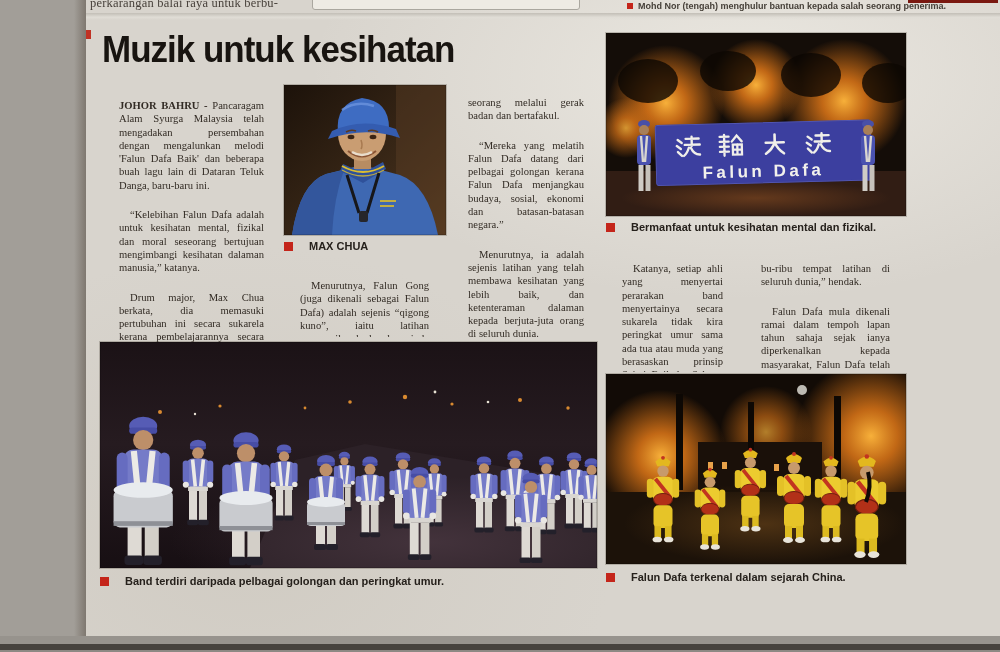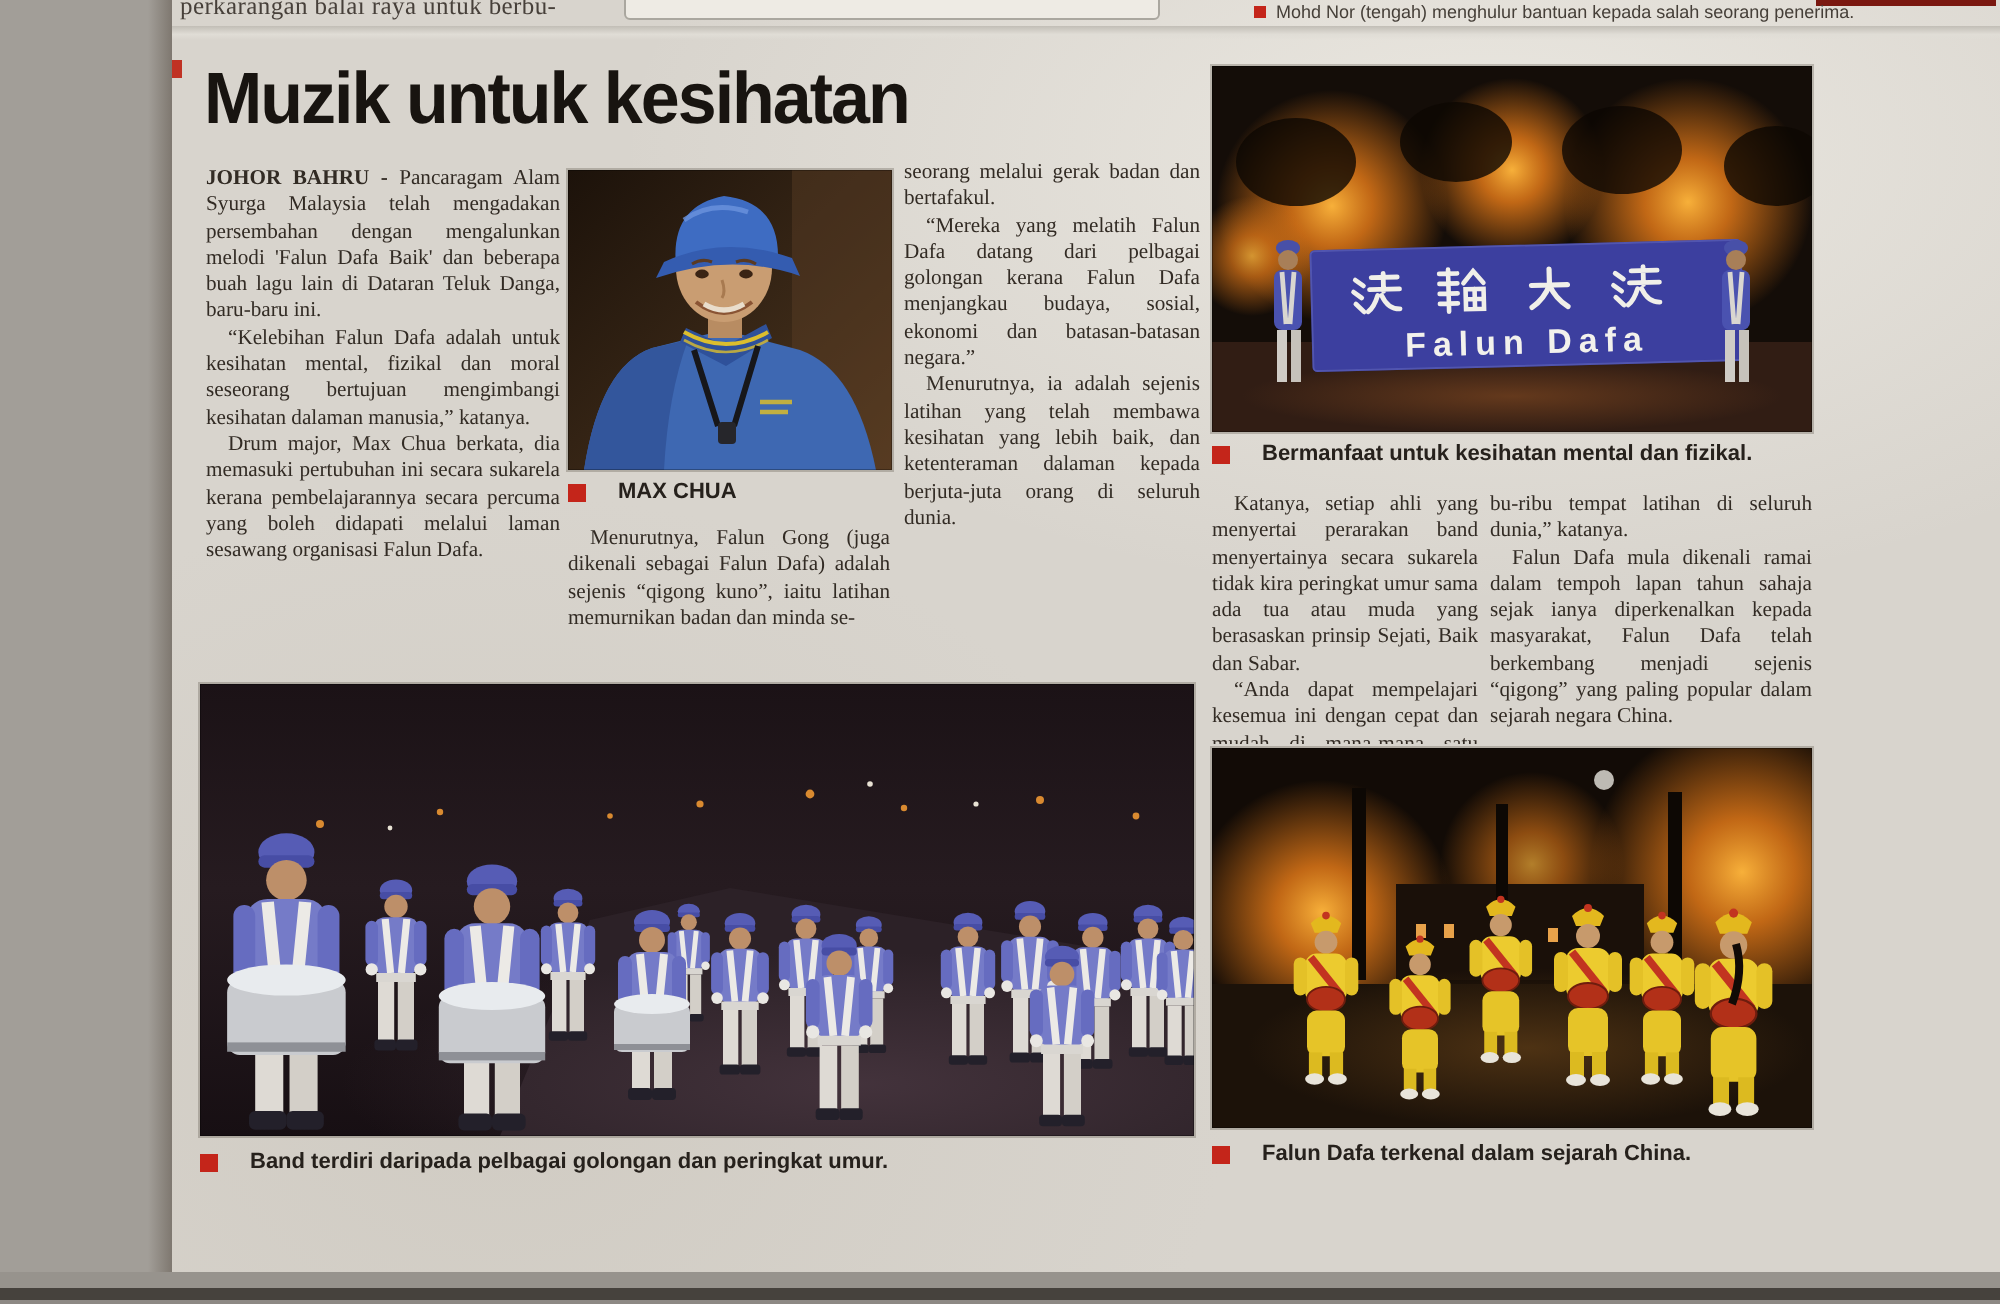--- a/index.html
+++ b/index.html
@@ -16,32 +16,32 @@
   .band2{position:absolute;left:0;right:0;top:644px;height:6px;background:#46423d;}
   .band3{position:absolute;left:0;right:0;top:650px;height:2px;background:#8d8984;}
   .fold{position:absolute;left:86px;right:0;top:13px;height:7px;
        background:linear-gradient(#c2beb6,#e0ddd6 60%, rgba(224,221,214,0));}
 
   
   .strip-frag{position:absolute;left:90px;top:-4px;font-size:12.5px;color:#47403a;letter-spacing:.2px;}
   .strip-box{position:absolute;left:312px;top:-7px;width:266px;height:15px;background:#eeebe4;
        border:1px solid #aaa79f;border-radius:3px;}
   .strip-cap{position:absolute;left:627px;top:1px;display:flex;align-items:center;gap:5px;
-       font-family:"Liberation Sans",sans-serif;font-weight:400;font-size:9px;color:#453f38;}
+       font-family:"Liberation Sans",sans-serif;font-weight:700;font-size:9px;color:#453f38;}
   .redline{position:absolute;left:908px;top:0;width:90px;height:3px;background:#7a1810;}
   .redtick{position:absolute;left:86px;top:30px;width:5px;height:9px;background:#c03224;}
 
   .sq{display:inline-block;width:9px;height:9px;background:#c4251a;flex:0 0 auto;}
   .sq.small{width:6px;height:6px;}
 
   .headline{position:absolute;left:102px;top:30px;font-family:"Liberation Sans",sans-serif;
        font-weight:800;font-size:35px;letter-spacing:-1px;color:#181410;transform:scaleY(1.04);}
 
   .col{position:absolute;overflow:hidden;}
-  .col p{margin:0;text-align:justify;font-size:10.6px;line-height:13.3px;color:#322b24;}
+  .col p{margin:16px;text-align:justify;font-size:10.6px;line-height:13.3px;color:#322b24;}
   .col p.ind{text-indent:11px;}
   .dateline{font-weight:700;}
 
   .caption{position:absolute;display:flex;align-items:center;gap:16px;
        font-family:"Liberation Sans",sans-serif;font-weight:700;font-size:11px;color:#26211c;}
 
   .ph{position:absolute;display:block;box-shadow:0 0 0 1px rgba(60,50,40,.25);}
 </style>
 </head>
 <body>
@@ -183,21 +183,21 @@
     <span class="sq"></span>
     <span>Bermanfaat untuk kesihatan mental dan fizikal.</span>
   </div>
 
   <div class="col" style="left:606px;top:246px;width:133px;height:126px;">
     <p class="ind">Katanya, setiap ahli yang menyertai perarakan band menyertainya secara sukarela tidak kira peringkat umur sama ada tua atau muda yang berasaskan prinsip Sejati, Baik dan Sabar.</p>
     <p class="ind">“Anda dapat mempelajari kesemua ini dengan cepat dan mudah di mana-mana satu daripada beri-</p>
   </div>
 
   <div class="col" style="left:745px;top:246px;width:161px;height:126px;">
-    <p>bu-ribu tempat latihan di seluruh dunia,” katanya.</p>
+    <p>bu-ribu tempat latihan di seluruh dunia,” hendak.</p>
     <p class="ind">Falun Dafa mula dikenali ramai dalam tempoh lapan tahun sahaja sejak ianya diperkenalkan kepada masyarakat, Falun Dafa telah berkembang menjadi sejenis “qigong” yang paling popular dalam sejarah negara China.</p>
   </div>
 
   <svg class="ph" style="left:100px;top:342px;" width="497" height="226" viewBox="0 0 497 226">
     <defs>
       <linearGradient id="nbg" x1="0" y1="0" x2="0" y2="1">
         <stop offset="0" stop-color="#1b1216"></stop>
           <stop offset=".45" stop-color="#261b20"></stop>
           <stop offset="1" stop-color="#170f13"></stop>
       </linearGradient>

